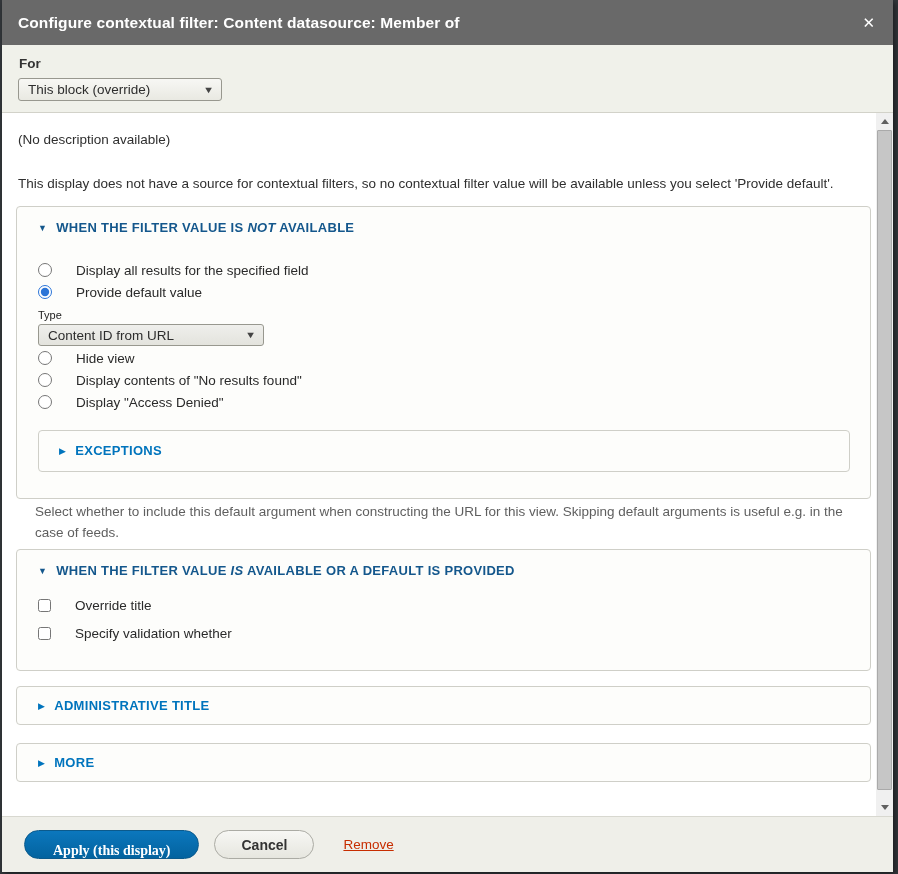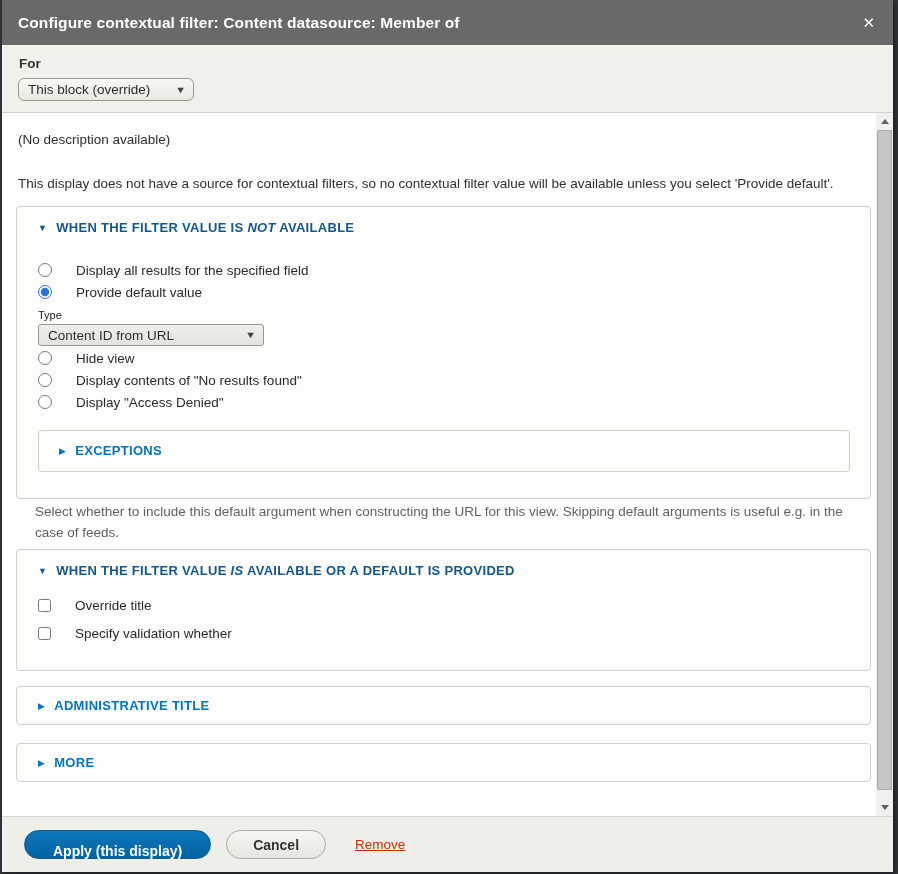--- a/index.html
+++ b/index.html
@@ -70,21 +70,21 @@
     color: #2d2d2d;
     cursor: pointer;
     white-space: nowrap;
   }
   .select .sel-arrow {
     font-size: 9px;
     color: #444;
     margin-left: 10px;
     transform: scaleX(1.25);
   }
-  .for-bar .select { width: 176px; border-radius: 6px; }
+  .for-bar .select { width: 204px; }
   .for-bar .select .sel-arrow { margin-left: auto; }
   
   .content {
     position: relative;
     flex: 1 1 auto;
     background: #fff;
     overflow: hidden;
   }
   .content-inner {
     margin-right: 17px;
@@ -230,20 +230,21 @@
     font-family: inherit;
     font-weight: bold;
     font-size: 14px;
     cursor: pointer;
   }
   .btn-primary {
     background: linear-gradient(#0b77bd, #03639f);
     border: 1px solid #0b5a8c;
     color: #fff;
     padding: 12px 28px;
+    font-family: Liberation Serif, serif;
   }
   .btn-secondary {
     background: linear-gradient(#f7f7f4, #e6e6df);
     border: 1px solid #ababa4;
     color: #333;
     padding: 0 26px;
   }
   .remove-link {
     margin-left: 14px;
     color: #c72d00;

